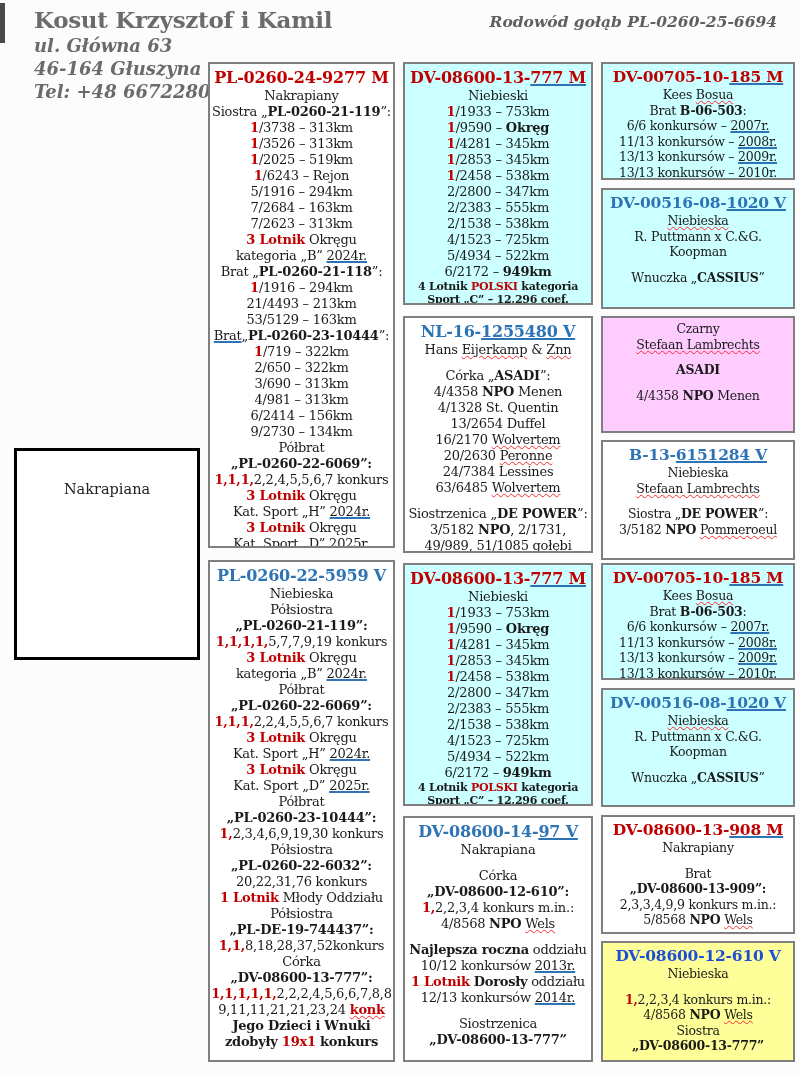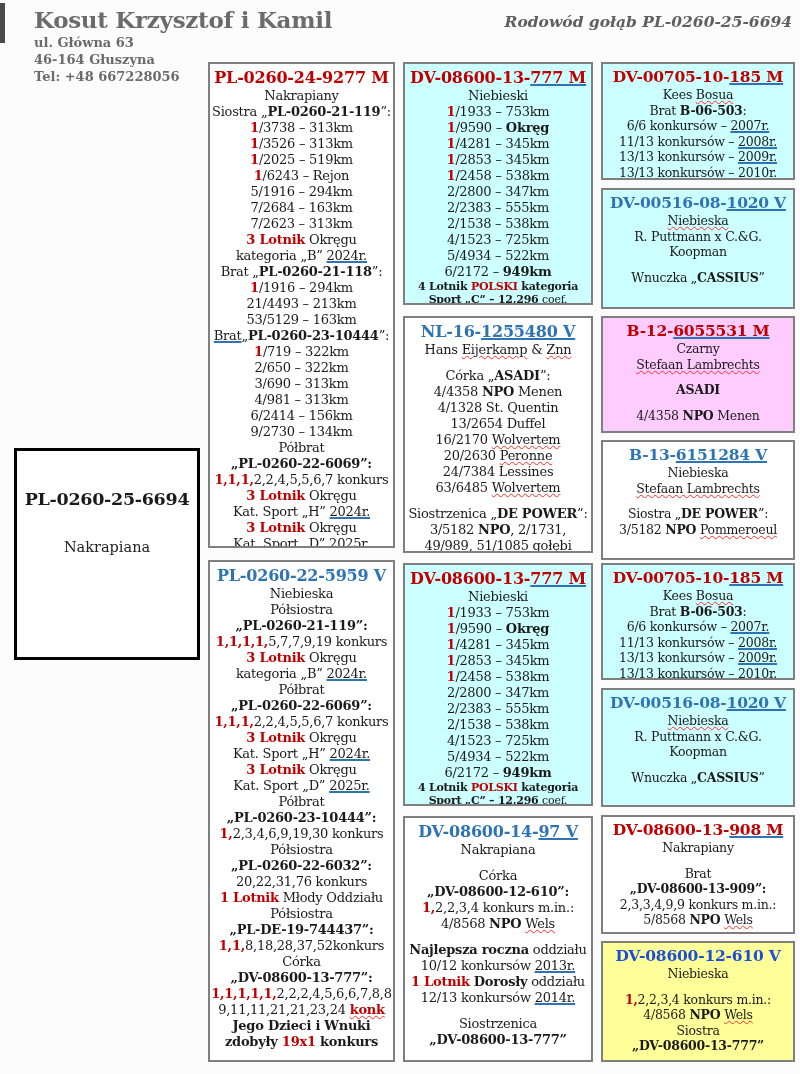--- a/index.html
+++ b/index.html
@@ -8,22 +8,22 @@
     --wavy:#FF2A2A;
     --ink:#1a1a1a;
   }
   *{margin:0;padding:0;box-sizing:border-box;}
   body{width:800px;height:1074px;position:relative;background:#FCFCFC;
        font-family:"DejaVu Serif","Liberation Serif",serif;color:var(--ink);overflow:hidden;}
 
   
   .hdr-left{position:absolute;left:34px;top:6px;color:#6b6b6b;font-weight:bold;}
   .hdr-owner{font-size:23px;letter-spacing:-0.3px;}
-  .hdr-line{font-size:13px;margin-top:2px;}
-  .hdr-right{position:absolute;right:8px;top:12px;color:#5f5f5f;font-weight:bold;
+  .hdr-line{font-size:18px;margin-top:2px;font-style:italic;}
+  .hdr-right{position:absolute;right:23px;top:12px;color:#5f5f5f;font-weight:bold;
              font-style:italic;font-size:15.5px;}
   .scan-artifact{position:absolute;left:0;top:3px;width:5px;height:40px;background:#4a4a4a;}
 
   
   .subject-box{position:absolute;left:14px;top:448px;width:186px;height:212px;
                border:3px solid #000;background:#fff;text-align:center;}
   .subject-ring{margin-top:38px;font-size:17.5px;font-weight:bold;letter-spacing:-0.3px;}
   .subject-color{margin-top:30px;font-size:14.5px;color:#222;}
 
   
@@ -55,39 +55,38 @@
   #box-ggp6{left:601px;top:688px;width:194px;height:119px;}
   #box-ggp7{left:601px;top:815px;width:194px;height:119px;}
   #box-ggp8{left:601px;top:941px;width:194px;height:121px;}
 
   
   .s-n{}
   .s-b{font-weight:bold;}
   .s-r{font-weight:bold;color:var(--red);}
   .s-u{text-decoration:underline;text-decoration-color:var(--blue);text-decoration-thickness:1.5px;}
   .s-w{text-decoration:underline wavy var(--wavy);text-decoration-thickness:1px;}
-  .s-bw{font-weight:normal;text-decoration:underline wavy var(--wavy);text-decoration-thickness:1px;}
+  .s-bw{font-weight:bold;text-decoration:underline wavy var(--wavy);text-decoration-thickness:1px;}
   .s-rw{font-weight:bold;color:var(--red);text-decoration:underline wavy var(--wavy);text-decoration-thickness:1px;}
 </style>
 </head>
 <body>
 
 <div class="scan-artifact"></div>
 
 <div class="hdr-left">
   <div class="hdr-owner">Kosut Krzysztof i Kamil</div>
   <div class="hdr-line">ul. Główna 63</div>
   <div class="hdr-line">46-164 Głuszyna</div>
   <div class="hdr-line">Tel: +48 667228056</div>
 </div>
 
 <div class="hdr-right">Rodowód gołąb PL-0260-25-6694</div>
 
 <div class="subject-box">
-  <div class="subject-ring">PL-0260-25-6694</div>
   <div class="subject-color">Nakrapiana</div>
 </div>
 
 <div id="box-father" class="pbox col2" style="background: rgb(255, 255, 255);">
     <div class="box-title" style="color: rgb(192, 0, 0);"><span>PL-0260-24-9277 M</span></div>
     <div class="bline"><span class="s-n">Nakrapiany</span></div>
     <div class="bline"><span class="s-n">Siostra „</span><span class="s-b">PL-0260-21-119</span><span class="s-n">”:</span></div>
     <div class="bline"><span class="s-r">1</span><span class="s-n">/3738 – 313km</span></div>
     <div class="bline"><span class="s-r">1</span><span class="s-n">/3526 – 313km</span></div>
     <div class="bline"><span class="s-r">1</span><span class="s-n">/2025 – 519km</span></div>
@@ -229,21 +228,20 @@
   </div>
 <div id="box-ggp2" class="pbox col4" style="background: rgb(204, 255, 255);">
     <div class="box-title" style="color: rgb(46, 116, 181);"><span>DV-00516-08-</span><span class="t-u">1020 V</span></div>
     <div class="bline"><span class="s-w">Niebieska</span></div>
     <div class="bline"><span class="s-n">R. Puttmann x C.&amp;G.</span></div>
     <div class="bline"><span class="s-n">Koopman</span></div>
     <div class="bspacer"></div>
     <div class="bline"><span class="s-n">Wnuczka „</span><span class="s-b">CASSIUS</span><span class="s-n">”</span></div>
   </div>
 <div id="box-ggp3" class="pbox col4" style="background: rgb(255, 204, 255);">
-    <div class="box-title" style="color: rgb(192, 0, 0);"><span>B-12-</span><span class="t-u">6055531 M</span></div>
     <div class="bline"><span class="s-n">Czarny</span></div>
     <div class="bline"><span class="s-w">Stefaan Lambrechts</span></div>
     <div class="bspacer"></div>
     <div class="bline"><span class="s-b">ASADI</span></div>
     <div class="bspacer"></div>
     <div class="bline"><span class="s-n">4/4358 </span><span class="s-b">NPO</span><span class="s-n"> Menen</span></div>
   </div>
 <div id="box-ggp4" class="pbox col4" style="background: rgb(255, 255, 255);">
     <div class="box-title" style="color: rgb(46, 116, 181);"><span>B-13-</span><span class="t-u">6151284 V</span></div>
     <div class="bline"><span class="s-n">Niebieska</span></div>

